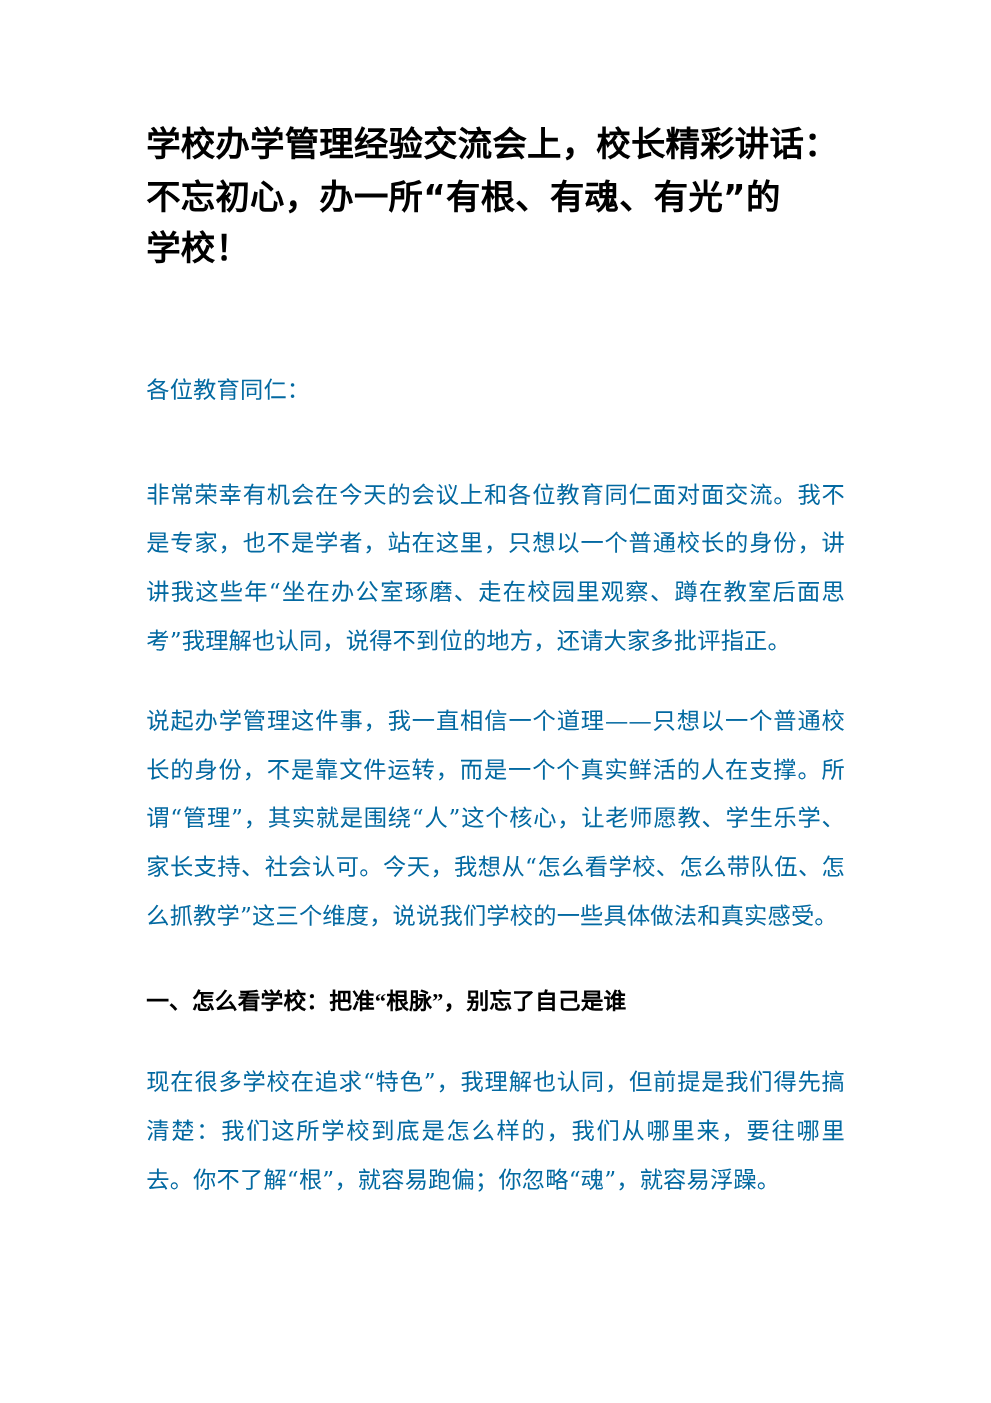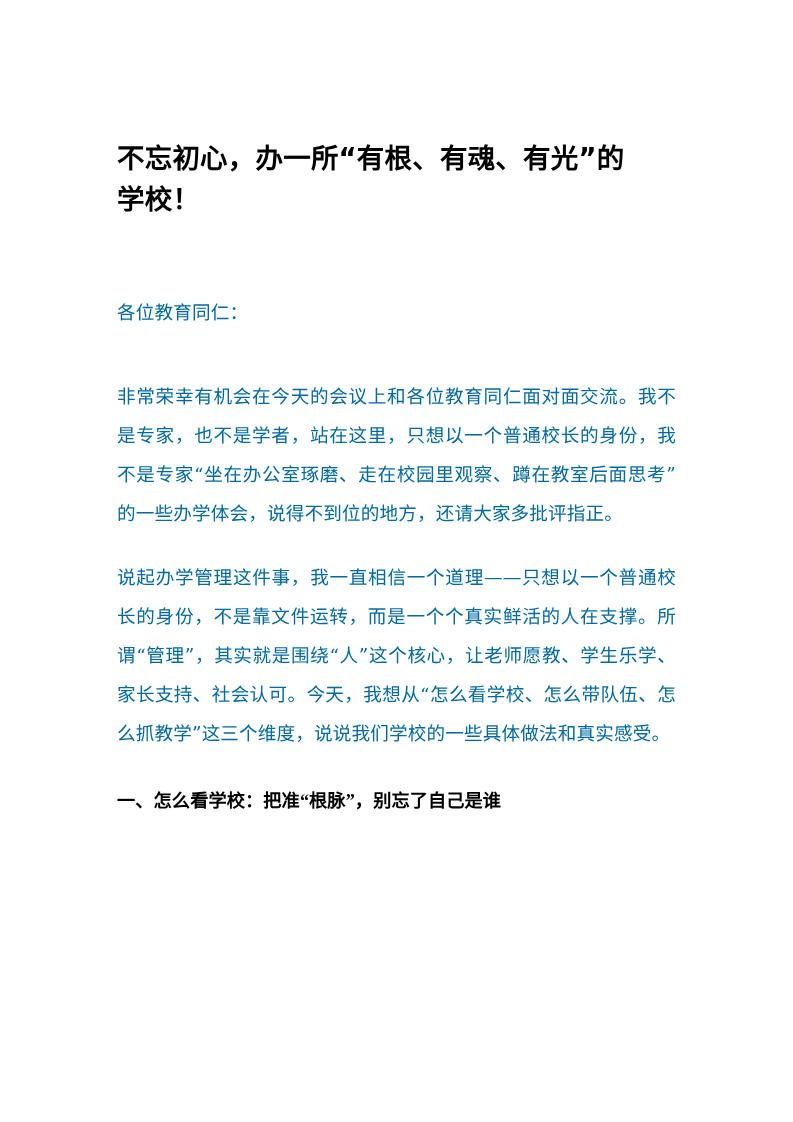--- a/index.html
+++ b/index.html
@@ -77,41 +77,42 @@
   .gap-heading-top  { height: 29px; }
   .gap-heading-bot  { height: 26px; }
 </style>
 </head>
 <body>
 
 <div class="page">
   <div class="content">
 
     <h1 class="doc-title">
-      <br>
+      <span>学校办学管理经验交流会上，校长精彩讲话：</span><br>
       <span>不忘初心，办一所“有根、有魂、有光”的</span><br>
       <span>学校！</span>
     </h1>
 
     <div class="gap-title-body"></div>
 
     <p class="para">各位教育同仁：</p>
 
     <div class="gap-line"></div>
 
 
     <div class="gap-para"></div>
 
-    <p class="para">非常荣幸有机会在今天的会议上和各位教育同仁面对面交流。我不是专家，也不是学者，站在这里，只想以一个普通校长的身份，我不是专家“坐在办公室琢磨、走在校园里观察、蹲在教室后面思考”的一些办学体会，说得不到位的地方，还请大家多批评指正。</p>
+    <p class="para">非常荣幸有机会在今天的会议上和各位教育同仁面对面交流。我不是专家，也不是学者，站在这里，只想以一个普通校长的身份，讲讲我这些年“坐在办公室琢磨、走在校园里观察、蹲在教室后面思考”我理解也认同，说得不到位的地方，还请大家多批评指正。</p>
 
     <div class="gap-para"></div>
 
     <p class="para">说起办学管理这件事，我一直相信一个道理——只想以一个普通校长的身份，不是靠文件运转，而是一个个真实鲜活的人在支撑。所谓“管理”，其实就是围绕“人”这个核心，让老师愿教、学生乐学、家长支持、社会认可。今天，我想从“怎么看学校、怎么带队伍、怎么抓教学”这三个维度，说说我们学校的一些具体做法和真实感受。</p>
 
     <div class="gap-heading-top"></div>
 
     <h2 class="section-heading">一、怎么看学校：把准“根脉”，别忘了自己是谁</h2>
 
     <div class="gap-heading-bot"></div>
 
+    <p class="para">现在很多学校在追求“特色”，我理解也认同，但前提是我们得先搞清楚：我们这所学校到底是怎么样的，我们从哪里来，要往哪里去。你不了解“根”，就容易跑偏；你忽略“魂”，就容易浮躁。</p>
 
   </div>
 </div>
 
 </body></html>

